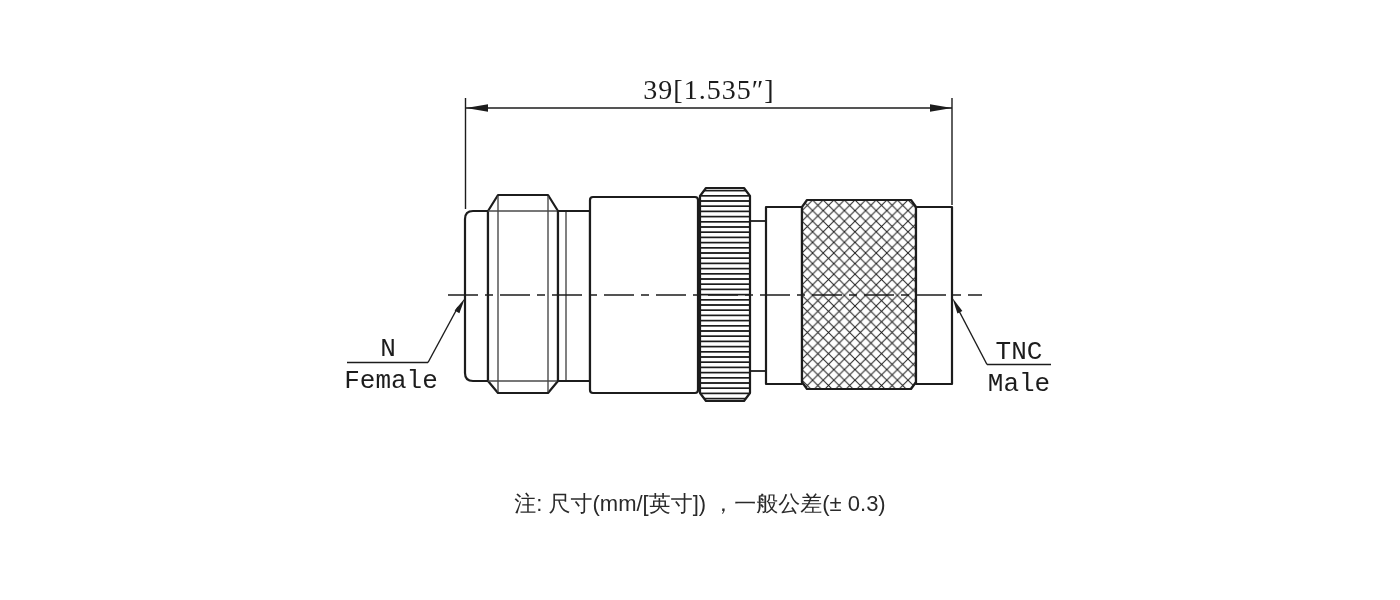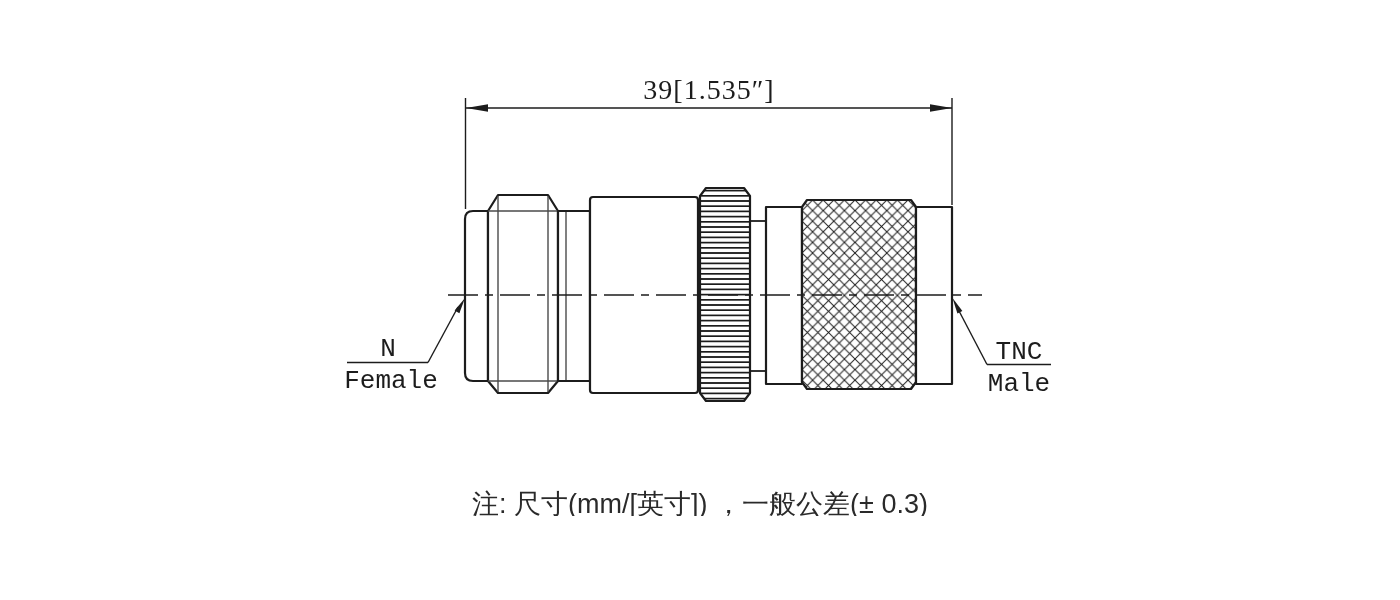--- a/index.html
+++ b/index.html
@@ -18,21 +18,21 @@
     font-family:"Liberation Serif","DejaVu Serif",serif;
     font-size:28px;
     letter-spacing:1px;
   }
   svg text.lbl{font-size:26px;}
   .notes{
     position:absolute;
     left:0;top:489px;width:1400px;
     text-align:center;
     color:#2a2a2a;
-    font-size:27px;
+    font-size:22px;
     line-height:30px;
     font-family:"Liberation Sans",sans-serif;
   }
 </style>
 </head>
 <body>
 
 <div class="canvas">
 
   <svg width="1400" height="600" viewBox="0 0 1400 600" style="position:absolute;left:0;top:0;">

